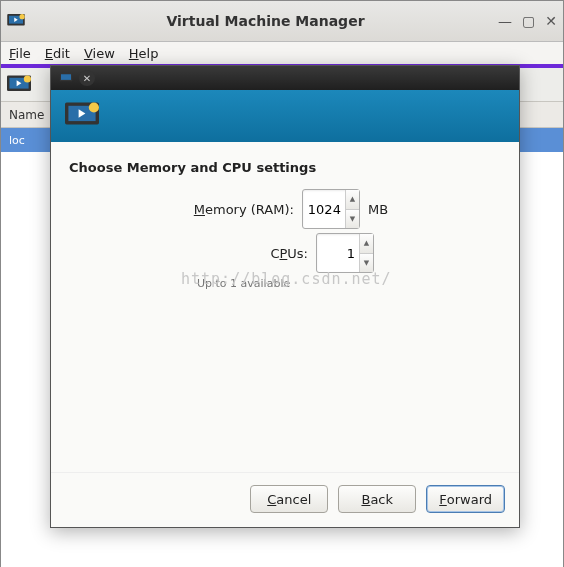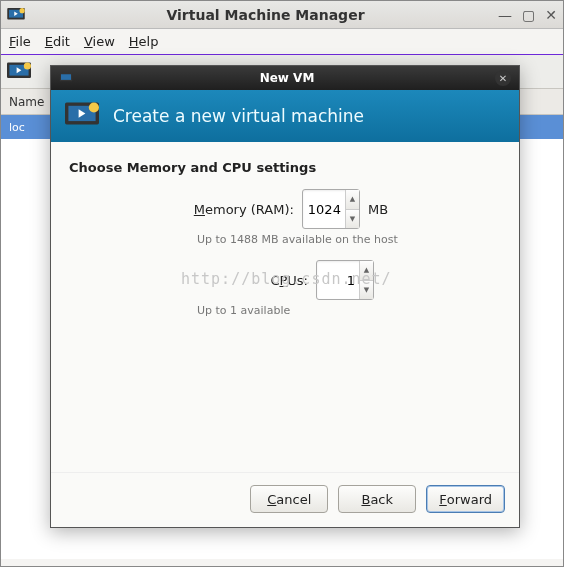--- a/index.html
+++ b/index.html
@@ -1,26 +1,26 @@
 <!DOCTYPE html>
 <html><head>
 <meta charset="utf-8">
 <style>
 * { box-sizing: border-box; margin: 0; padding: 0; font-family: "DejaVu Sans", "Liberation Sans", sans-serif; }
 body { width: 564px; height: 567px; background: #fff; overflow: hidden; position: relative; }
 
 
 .main-window { width: 564px; height: 567px; border: 1px solid #888; background: #f5f4f2; position: relative; }
-.main-titlebar { height: 28px; background: linear-gradient(#e8e8e6,#dcdad6); display: flex; align-items: center; padding: 0 6px; border-bottom: 1px solid #bbb; }
+.main-titlebar { height: 41px; background: linear-gradient(#e8e8e6,#dcdad6); display: flex; align-items: center; padding: 0 6px; border-bottom: 1px solid #bbb; }
 .main-titlebar .appicon { width: 18px; height: 14px; margin-right: 8px; }
 .main-titlebar .title { flex: 1; text-align: center; font-weight: bold; font-size: 14px; color: #333; }
 .win-controls { display: flex; gap: 10px; color: #555; font-size: 14px; }
 .win-controls span { cursor: default; }
 
-.menubar { height: 26px; display: flex; align-items: center; padding: 0 8px; gap: 14px; font-size: 13px; color: #222; border-bottom: 1px solid #6d28d9; }
+.menubar { height: 26px; display: flex; align-items: center; padding: 0 8px; gap: 14px; font-size: 13px; color: #222; border-bottom: 4px solid #6d28d9; }
 .menubar span u { text-decoration: underline; }
 
 .toolbar { height: 34px; display: flex; align-items: center; padding: 0 6px; border-bottom: 1px solid #c8c6c0; background: #ededea; }
 .toolbar .tb-icon { width: 24px; height: 20px; }
 
 .column-header { height: 26px; background: #eceae6; border-bottom: 1px solid #c8c6c0; font-size: 12px; color: #333; display: flex; align-items: center; padding-left: 8px; }
 .selected-row { height: 24px; background: #5a8fd6; color: #fff; font-size: 11px; display: flex; align-items: center; padding-left: 8px; }
 .content-area { background: #fff; height: 420px; }
 
 
@@ -100,51 +100,48 @@
   <div class="selected-row">loc</div>
   <div class="content-area"></div>
 </div>
 
 <div class="dialog">
   <div class="dlg-titlebar">
     <svg class="dlg-appicon monitor-icon" viewBox="0 0 20 16">
       <rect class="body" x="0" y="0" width="20" height="13" rx="1"></rect>
       <rect class="screen" x="2" y="2" width="16" height="9"></rect>
     </svg>
-    <div class="dlg-title">New VM</div>
     <div class="dlg-close">✕</div>
   </div>
 
   <div class="dlg-header">
     <svg class="header-icon monitor-icon" viewBox="0 0 20 16">
       <rect class="body" x="0" y="0" width="20" height="13" rx="1"></rect>
       <rect class="screen" x="2" y="2" width="16" height="9"></rect>
       <polygon class="play" points="8,4 8,9 12,6.5"></polygon>
       <circle class="badge" cx="17" cy="3" r="3"></circle>
     </svg>
     <div class="header-text">
-      <div class="h1">Create a new virtual machine</div>
     </div>
   </div>
 
   <div class="dlg-body">
     <div class="section-label">Choose Memory and CPU settings</div>
 
     <div class="form-row">
       <div class="lbl"><u>M</u>emory (RAM):</div>
       <div class="spinbox">
         <input type="text" value="1024" style="">
         <div class="spinbtns">
           <div>▲</div>
           <div>▼</div>
         </div>
       </div>
       <div class="unit">MB</div>
     </div>
-    <div class="hint">Up to 1488 MB available on the host</div>
 
     <div class="form-row">
       <div class="lbl">C<u>P</u>Us:</div>
       <div class="spinbox">
         <input type="text" value="1" style="">
         <div class="spinbtns">
           <div>▲</div>
           <div>▼</div>
         </div>
       </div>

